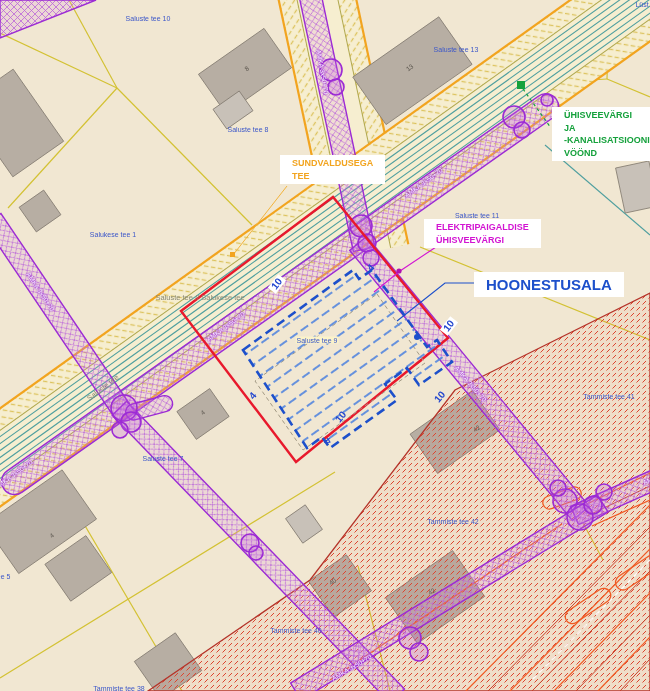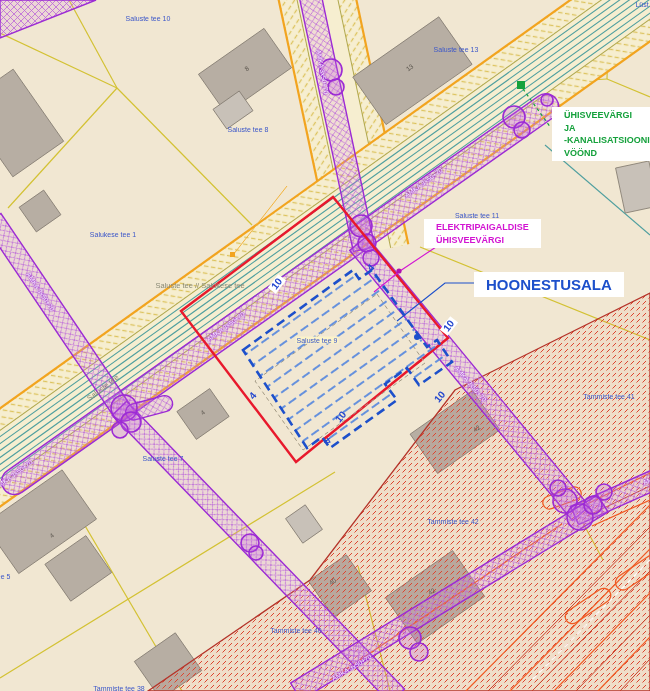--- a/index.html
+++ b/index.html
@@ -248,21 +248,21 @@
       <div class="lbl parcel" style="left: 113px; top: 234px;">Salukese tee 1</div>
       <div class="lbl parcel" style="left: 477px; top: 215px;">Saluste tee 11</div>
       <div class="lbl parcel bg" style="left: 317px; top: 340px;">Saluste tee 9</div>
       <div class="lbl parcel" style="left: 163px; top: 458px;">Saluste tee 7</div>
       <div class="lbl parcel" style="left: -10px; top: 576px;">Saluste tee 5</div>
       <div class="lbl parcel" style="left: 609px; top: 396px;">Tammiste tee 41</div>
       <div class="lbl parcel" style="left: 453px; top: 521px;">Tammiste tee 42</div>
       <div class="lbl parcel" style="left: 296px; top: 630px;">Tammiste tee 40</div>
       <div class="lbl parcel" style="left: 119px; top: 688px;">Tammiste tee 38</div>
       <div class="lbl parcel" style="left: 642px; top: 4px;">Lüst</div>
-      <div class="lbl roadname" style="left: 200px; top: 286px;">Saluste tee // Salukese tee</div>
+      <div class="lbl roadname" style="left: 200px; top: 298px;">Saluste tee // Salukese tee</div>
       <div class="lbl roadname" style="left: 103px; top: 388px; --r: -38deg;">Saluste tee</div>
       <div class="lbl band" style="left: 322px; top: 72px; --r: 80deg;">AMKA 3x50+70</div>
       <div class="lbl band" style="left: 424px; top: 183px; --r: -36deg;">AMKA 3x50+70</div>
       <div class="lbl band" style="left: 226px; top: 327px; --r: -36deg;">AMKA 3x50+70</div>
       <div class="lbl band" style="left: 40px; top: 292px; --r: 56deg;">AMKA 3x50+70</div>
       <div class="lbl band" style="left: 470px; top: 384px; --r: 49deg;">AMKA 3x50+70</div>
       <div class="lbl band" style="left: 352px; top: 668px; --r: -31deg;">AMKA 3x50+70</div>
       <div class="lbl band" style="left: 14px; top: 475px; --r: -36deg;">AMKA 3x50+70</div>
       <div class="lbl band" style="left: 664px; top: 474px; --r: -25deg;">AMKA 3x50+70</div>
       <div class="lbl dim boxed" style="left: 277px; top: 284px; --r: -52deg;">10</div>
@@ -272,20 +272,24 @@
       <div class="lbl dim" style="left: 371px; top: 268px; --r: -50deg;">4</div>
       <div class="lbl dim" style="left: 253px; top: 396px; --r: -50deg;">4</div>
       <div class="lbl dim" style="left: 328px; top: 441px; --r: -125deg;">4</div>
       <div class="lbl bglyph" style="left: 410px; top: 68px; --r: -38deg;">13</div>
       <div class="lbl bglyph" style="left: 247px; top: 69px; --r: -38deg;">8</div>
       <div class="lbl bglyph" style="left: 477px; top: 429px; --r: -38deg;">42</div>
       <div class="lbl bglyph" style="left: 432px; top: 592px; --r: -38deg;">42</div>
       <div class="lbl bglyph" style="left: 333px; top: 582px; --r: -38deg;">40</div>
       <div class="lbl bglyph" style="left: 203px; top: 413px; --r: -38deg;">4</div>
       <div class="lbl bglyph" style="left: 52px; top: 536px; --r: -38deg;">4</div>
+      <div class="ann" style="left: 280px; top: 155px; color: rgb(242, 164, 31); font-size: 9px;">
+        <div>SUNDVALDUSEGA</div>
+        <div>TEE</div>
+      </div>
       <div class="ann" style="left: 552px; top: 107px; color: rgb(21, 161, 60); font-size: 9px;">
         <div>ÜHISVEEVÄRGI</div>
         <div>JA</div>
         <div>-KANALISATSIOONI</div>
         <div>VÖÖND</div>
       </div>
       <div class="ann" style="left: 424px; top: 219px; color: rgb(210, 20, 210); font-size: 9px;">
         <div>ELEKTRIPAIGALDISE</div>
         <div>ÜHISVEEVÄRGI</div>
       </div>

